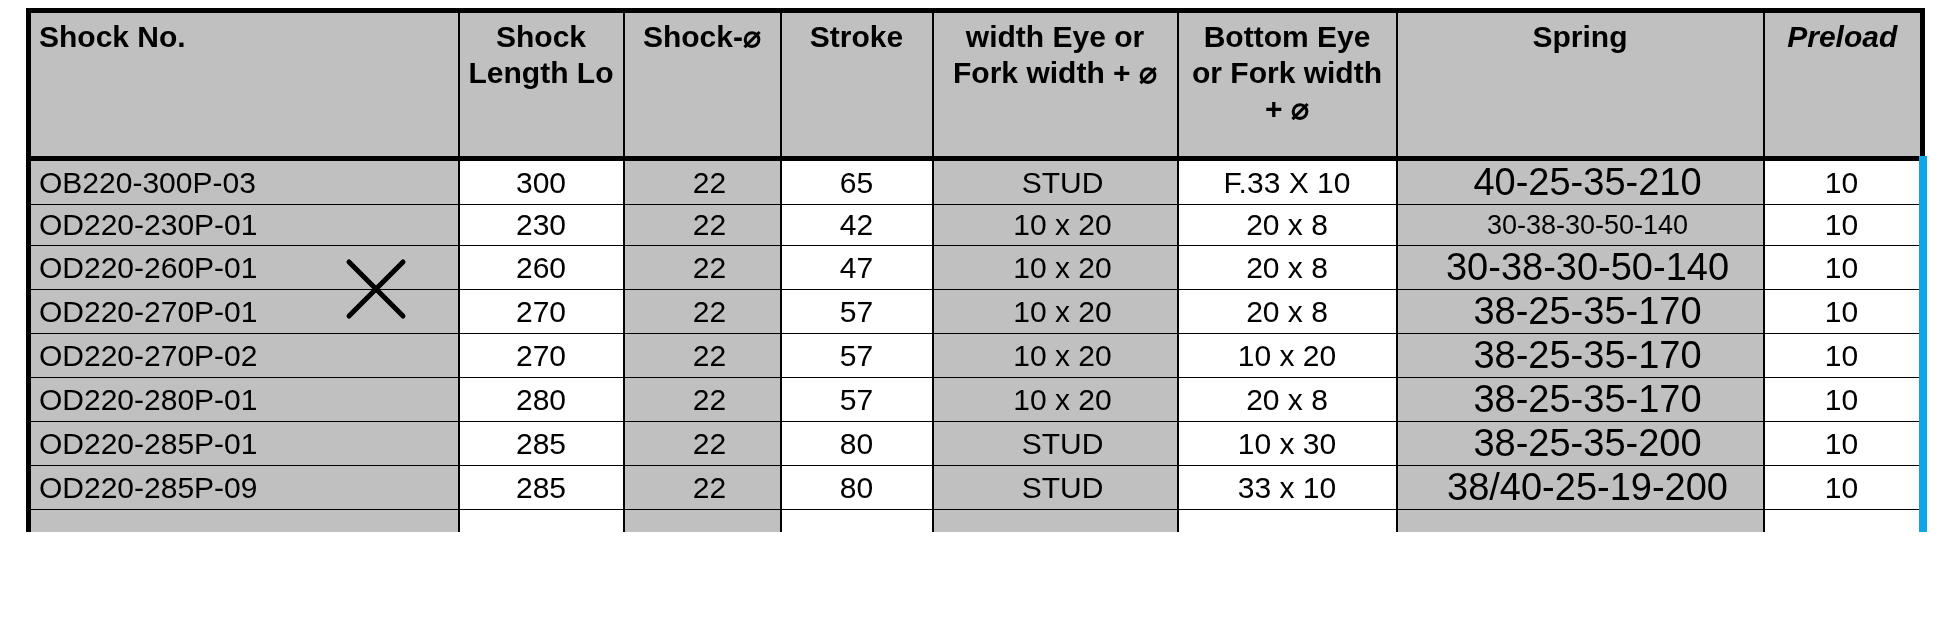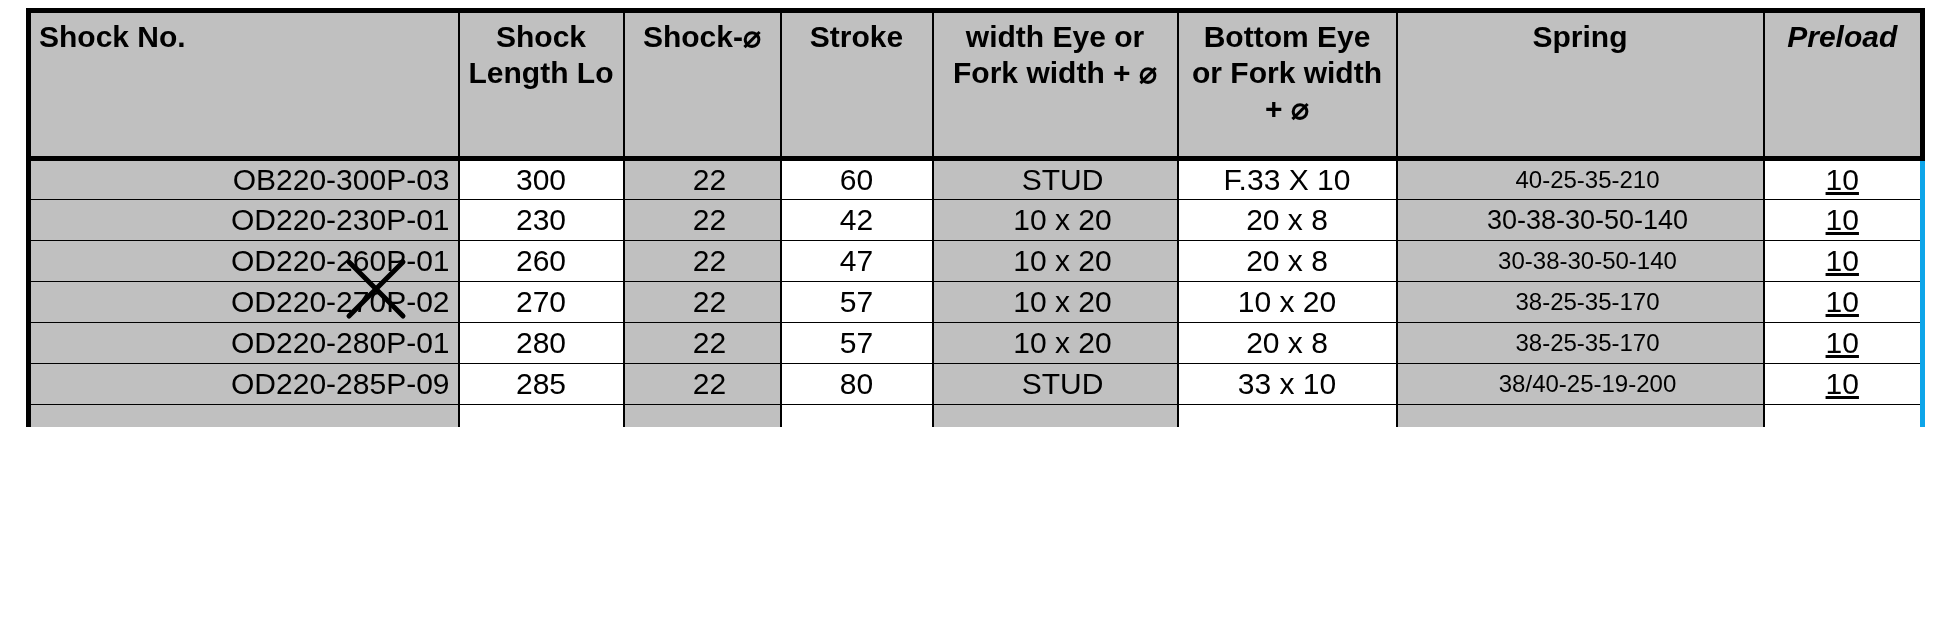--- a/index.html
+++ b/index.html
@@ -68,31 +68,31 @@
     font-size: 30px;
     height: 41px;
     padding: 0 8px;
     box-sizing: border-box;
     text-align: center;
     color: #000000;
     white-space: nowrap;
     overflow: hidden;
   }
   tbody tr td:first-child { border-left: 5px solid #000; }
-  tbody tr td:last-child  { border-right: 5px solid #0ea5e9; text-decoration: underline; }
+  tbody tr td:last-child  { border-right: 8px solid #0ea5e9; }
   tbody tr:first-child td { border-top: 5px solid #000; }
 
   td.shade { background: #c0c0c0; padding-left: 23px; }
   td.plain { background: #ffffff; margin-top: 16px; }
   td.name {
-    text-align: right;
+    text-align: left;
     padding-left: 8px;
   }
   td.spring { font-size: 27px; }
-  td.spring.big { font-size: 24px; }
+  td.spring.big { font-size: 38px; }
 
   
   tbody tr.partial td {
     height: 22px;
     border-bottom: none;
     font-size: 30px;
     line-height: 22px;
   }
 
   
@@ -133,21 +133,21 @@
         <th>Spring</th>
         <th>Preload</th>
       </tr>
     </thead>
     <tbody>
 
       <tr>
         <td class="shade name">OB220-300P-03</td>
         <td class="plain">300</td>
         <td class="shade">22</td>
-        <td class="plain">60</td>
+        <td class="plain">65</td>
         <td class="shade">STUD</td>
         <td class="plain">F.33 X 10</td>
         <td class="shade spring big">40-25-35-210</td>
         <td class="plain">10</td>
       </tr>
 
       <tr>
         <td class="shade name">OD220-230P-01</td>
         <td class="plain">230</td>
         <td class="shade">22</td>
@@ -163,20 +163,30 @@
         <td class="shade name">OD220-260P-01</td>
         <td class="plain">260</td>
         <td class="shade">22</td>
         <td class="plain">47</td>
         <td class="shade">10 x 20</td>
         <td class="plain">20 x  8</td>
         <td class="shade spring big">30-38-30-50-140</td>
         <td class="plain">10</td>
       </tr>
 
+      <tr>
+        <td class="shade name">OD220-270P-01</td>
+        <td class="plain">270</td>
+        <td class="shade">22</td>
+        <td class="plain">57</td>
+        <td class="shade">10 x 20</td>
+        <td class="plain">20 x  8</td>
+        <td class="shade spring big">38-25-35-170</td>
+        <td class="plain">10</td>
+      </tr>
 
       <tr>
         <td class="shade name">OD220-270P-02</td>
         <td class="plain">270</td>
         <td class="shade">22</td>
         <td class="plain">57</td>
         <td class="shade">10 x 20</td>
         <td class="plain">10 x 20</td>
         <td class="shade spring big">38-25-35-170</td>
         <td class="plain">10</td>
@@ -186,20 +196,30 @@
         <td class="shade name">OD220-280P-01</td>
         <td class="plain">280</td>
         <td class="shade">22</td>
         <td class="plain">57</td>
         <td class="shade">10 x 20</td>
         <td class="plain">20 x  8</td>
         <td class="shade spring big">38-25-35-170</td>
         <td class="plain">10</td>
       </tr>
 
+      <tr>
+        <td class="shade name">OD220-285P-01</td>
+        <td class="plain">285</td>
+        <td class="shade">22</td>
+        <td class="plain">80</td>
+        <td class="shade">STUD</td>
+        <td class="plain">10 x 30</td>
+        <td class="shade spring big">38-25-35-200</td>
+        <td class="plain">10</td>
+      </tr>
 
       <tr>
         <td class="shade name">OD220-285P-09</td>
         <td class="plain">285</td>
         <td class="shade">22</td>
         <td class="plain">80</td>
         <td class="shade">STUD</td>
         <td class="plain">33 x 10</td>
         <td class="shade spring big">38/40-25-19-200</td>
         <td class="plain">10</td>

